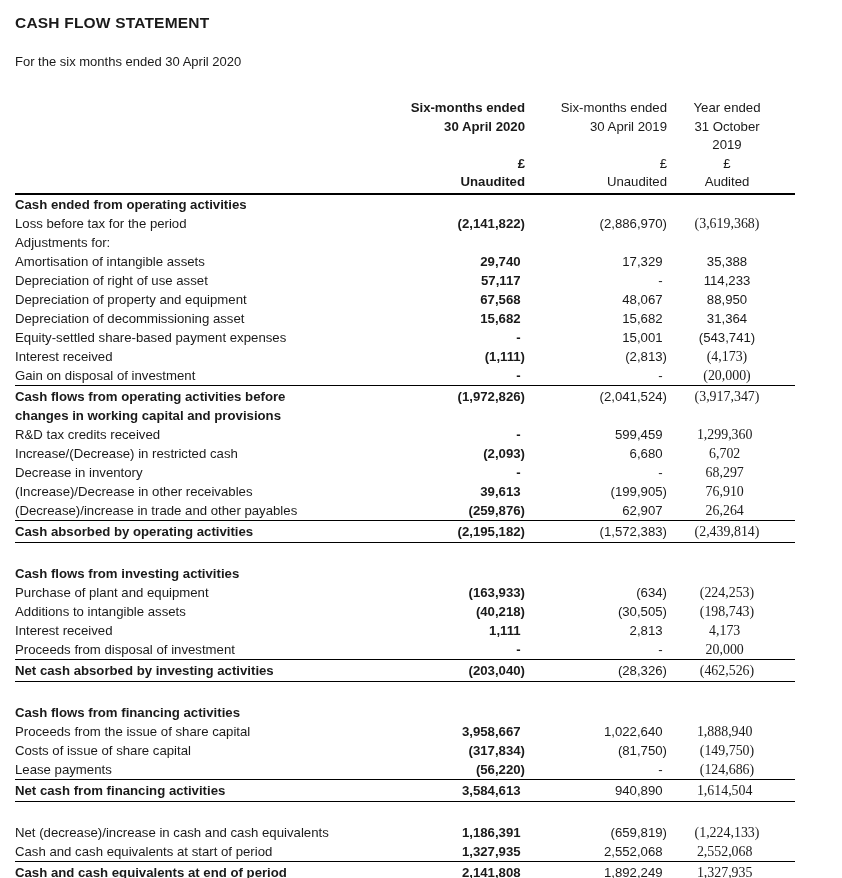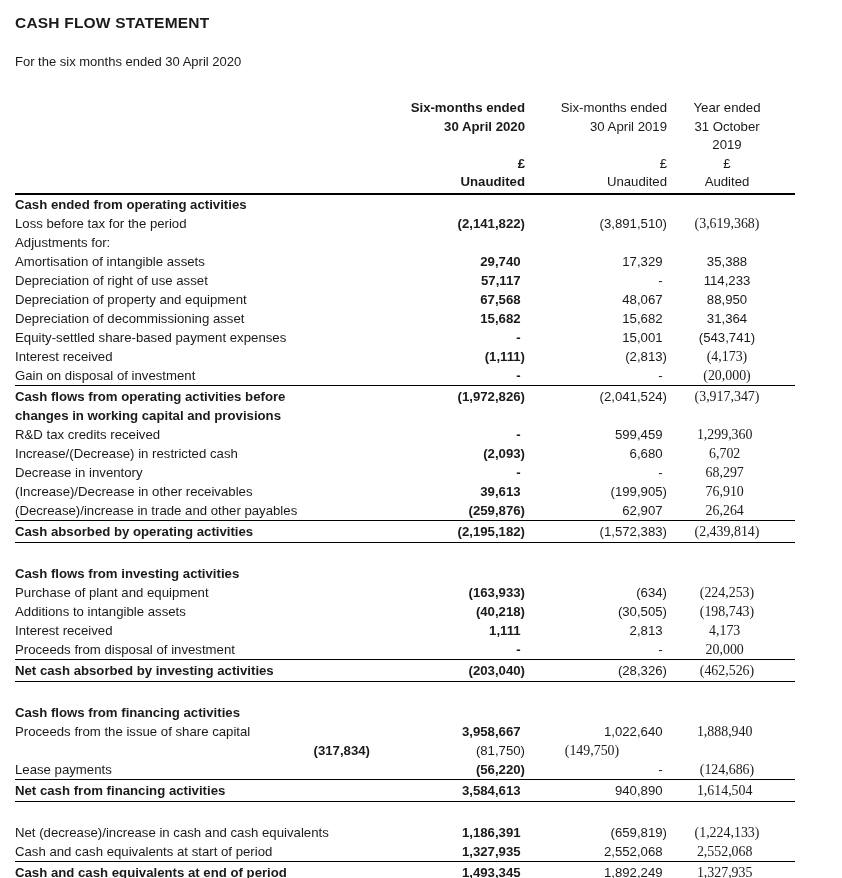--- a/index.html
+++ b/index.html
@@ -114,21 +114,21 @@
           </div>
           <div class="num b"></div>
           <div class="num"></div>
           <div class="num c3pad"></div>
         </div>
         <div class="row">
           <div class="label-cell">
             <div>Loss before tax for the period</div>
           </div>
           <div class="num b"><span>(2,141,822)</span></div>
-          <div class="num"><span>(3,891,510)</span></div>
+          <div class="num"><span>(2,886,970)</span></div>
           <div class="num c3pad serif"><span>(3,619,368)</span></div>
         </div>
         <div class="row">
           <div class="label-cell">
             <div>Adjustments for:</div>
           </div>
           <div class="num b"></div>
           <div class="num"></div>
           <div class="num c3pad"></div>
         </div>
@@ -305,20 +305,23 @@
         </div>
         <div class="row">
           <div class="label-cell">
             <div>Proceeds from the issue of share capital</div>
           </div>
           <div class="num b"><span>3,958,667</span><span class="ghost">)</span></div>
           <div class="num"><span>1,022,640</span><span class="ghost">)</span></div>
           <div class="num c3pad serif"><span>1,888,940</span><span class="ghost">)</span></div>
         </div>
         <div class="row">
+          <div class="label-cell">
+            <div>Costs of issue of share capital</div>
+          </div>
           <div class="num b"><span>(317,834)</span></div>
           <div class="num"><span>(81,750)</span></div>
           <div class="num c3pad serif"><span>(149,750)</span></div>
         </div>
         <div class="row">
           <div class="label-cell">
             <div>Lease payments</div>
           </div>
           <div class="num b"><span>(56,220)</span></div>
           <div class="num"><span>-</span><span class="ghost">)</span></div>
@@ -346,19 +349,19 @@
             <div>Cash and cash equivalents at start of period</div>
           </div>
           <div class="num b"><span>1,327,935</span><span class="ghost">)</span></div>
           <div class="num"><span>2,552,068</span><span class="ghost">)</span></div>
           <div class="num c3pad serif"><span>2,552,068</span><span class="ghost">)</span></div>
         </div>
         <div class="row bt bb thick">
           <div class="label-cell b">
             <div>Cash and cash equivalents at end of period</div>
           </div>
-          <div class="num b"><span>1,493,345</span><span class="ghost">)</span></div>
+          <div class="num b"><span>2,141,808</span><span class="ghost">)</span></div>
           <div class="num"><span>1,892,249</span><span class="ghost">)</span></div>
           <div class="num c3pad serif"><span>1,327,935</span><span class="ghost">)</span></div>
         </div>
       </div>
   </div>
 </div>
 
 </body></html>

